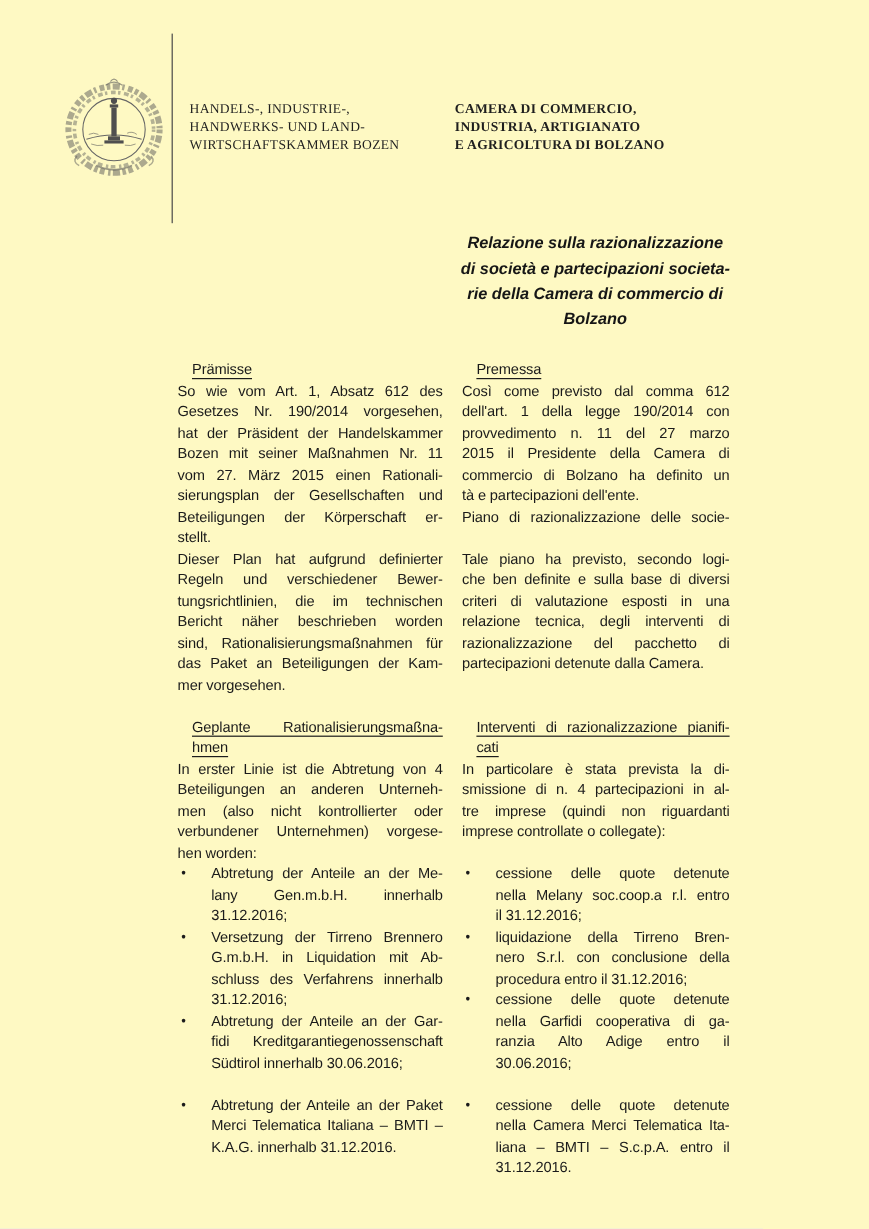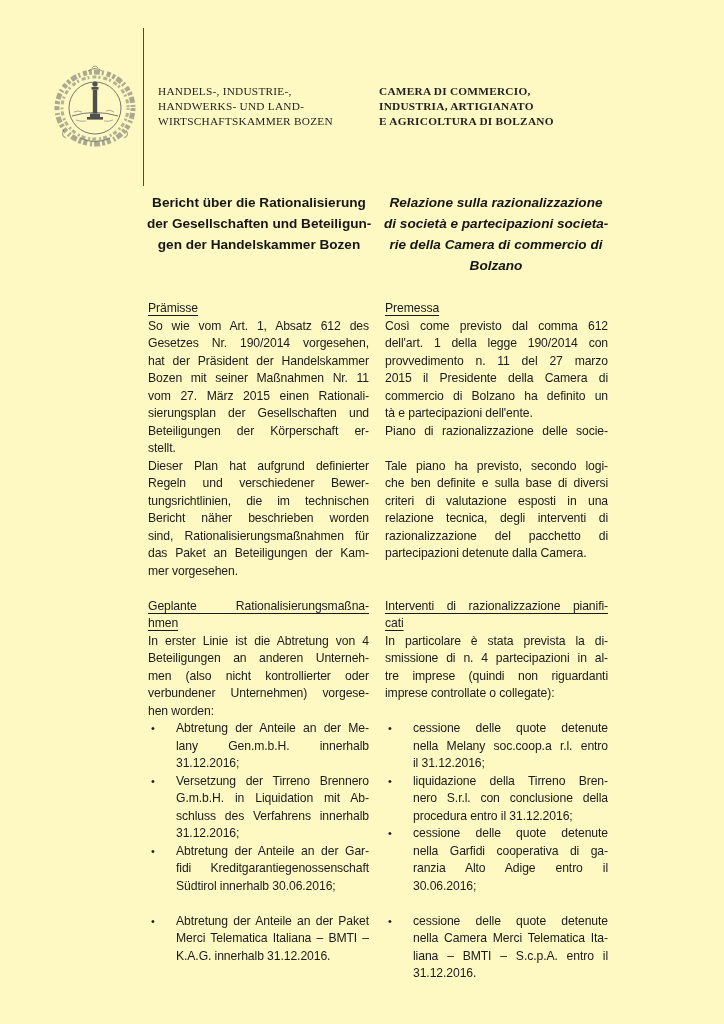--- a/index.html
+++ b/index.html
@@ -27,21 +27,21 @@
   .title-it { left:384px;font-style:italic; }
   .doc-title .tline { white-space:nowrap; }
   
   .col { position:absolute; top:300px; font-size:12.2px; letter-spacing:-0.1px; color:#1b1b1b; }
   .col-de { left:148px; width:221px; }
   .col-it { left:385px; width:223px; }
   .line { line-height:17.5px; text-align:justify; text-align-last:justify; }
   .line.last { text-align-last:left; }
   .block.heading .line {
     text-decoration:underline; text-decoration-thickness:1px;
-    text-underline-offset:3px; text-decoration-color:#1b1b1b;
+    text-underline-offset:3px; text-decoration-color:#1b1b1b;margin-left:12px;
   }
   .block.bullet { display:flex; }
   .block.bullet .marker { width:25px; flex:0 0 25px; line-height:17.5px; font-size:11px; padding-left:3px; }
   .block.bullet .bcontent { flex:1 1 auto; min-width:0; }
   .spacer { width:100%; }
 </style>
 </head>
 <body>
 
 <div class="page">
@@ -74,25 +74,20 @@
     <div>HANDELS-, INDUSTRIE-,</div>
     <div>HANDWERKS- UND LAND-</div>
     <div>WIRTSCHAFTSKAMMER BOZEN</div>
   </div>
   <div class="org org-it">
     <div>CAMERA DI COMMERCIO,</div>
     <div>INDUSTRIA, ARTIGIANATO</div>
     <div>E AGRICOLTURA DI BOLZANO</div>
   </div>
 
-  <div class="doc-title title-de">
-    <div class="tline">Bericht über die Rationalisierung</div>
-    <div class="tline">der Gesellschaften und Beteiligun-</div>
-    <div class="tline">gen der Handelskammer Bozen</div>
-  </div>
   <div class="doc-title title-it">
     <div class="tline">Relazione sulla razionalizzazione</div>
     <div class="tline">di società e partecipazioni societa-</div>
     <div class="tline">rie della Camera di commercio di</div>
     <div class="tline">Bolzano</div>
   </div>
 
   <div class="col col-de" id="col-de">
       <div class="block heading">
         <div class="line last">Prämisse</div>

